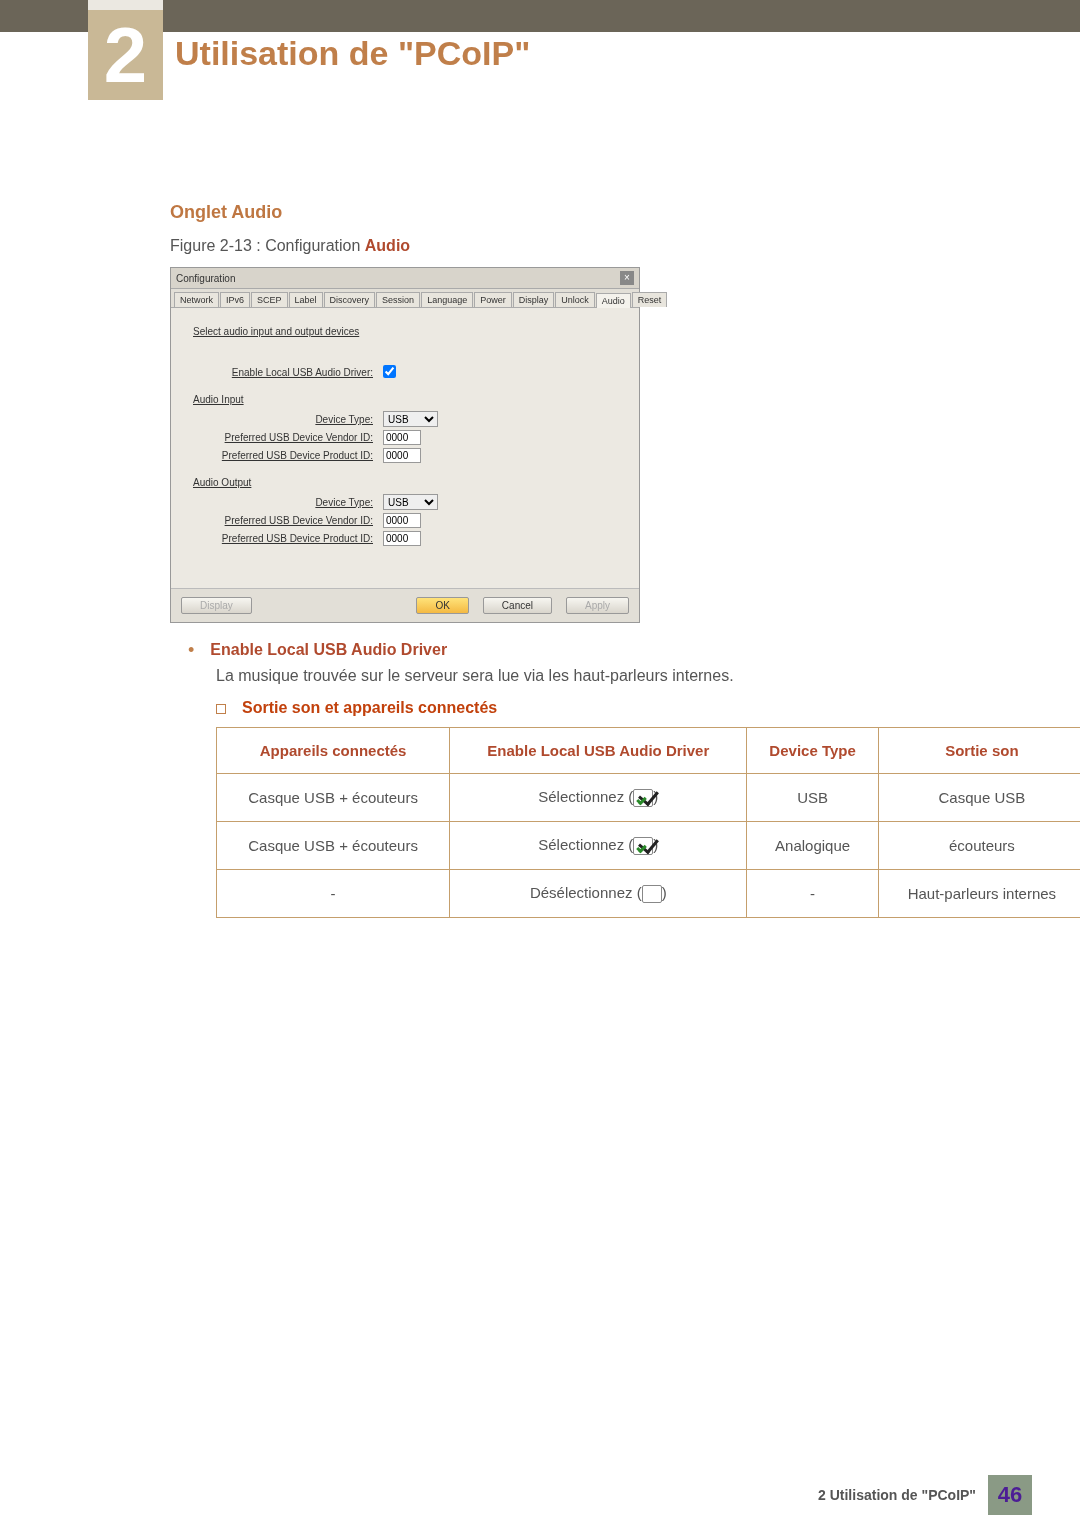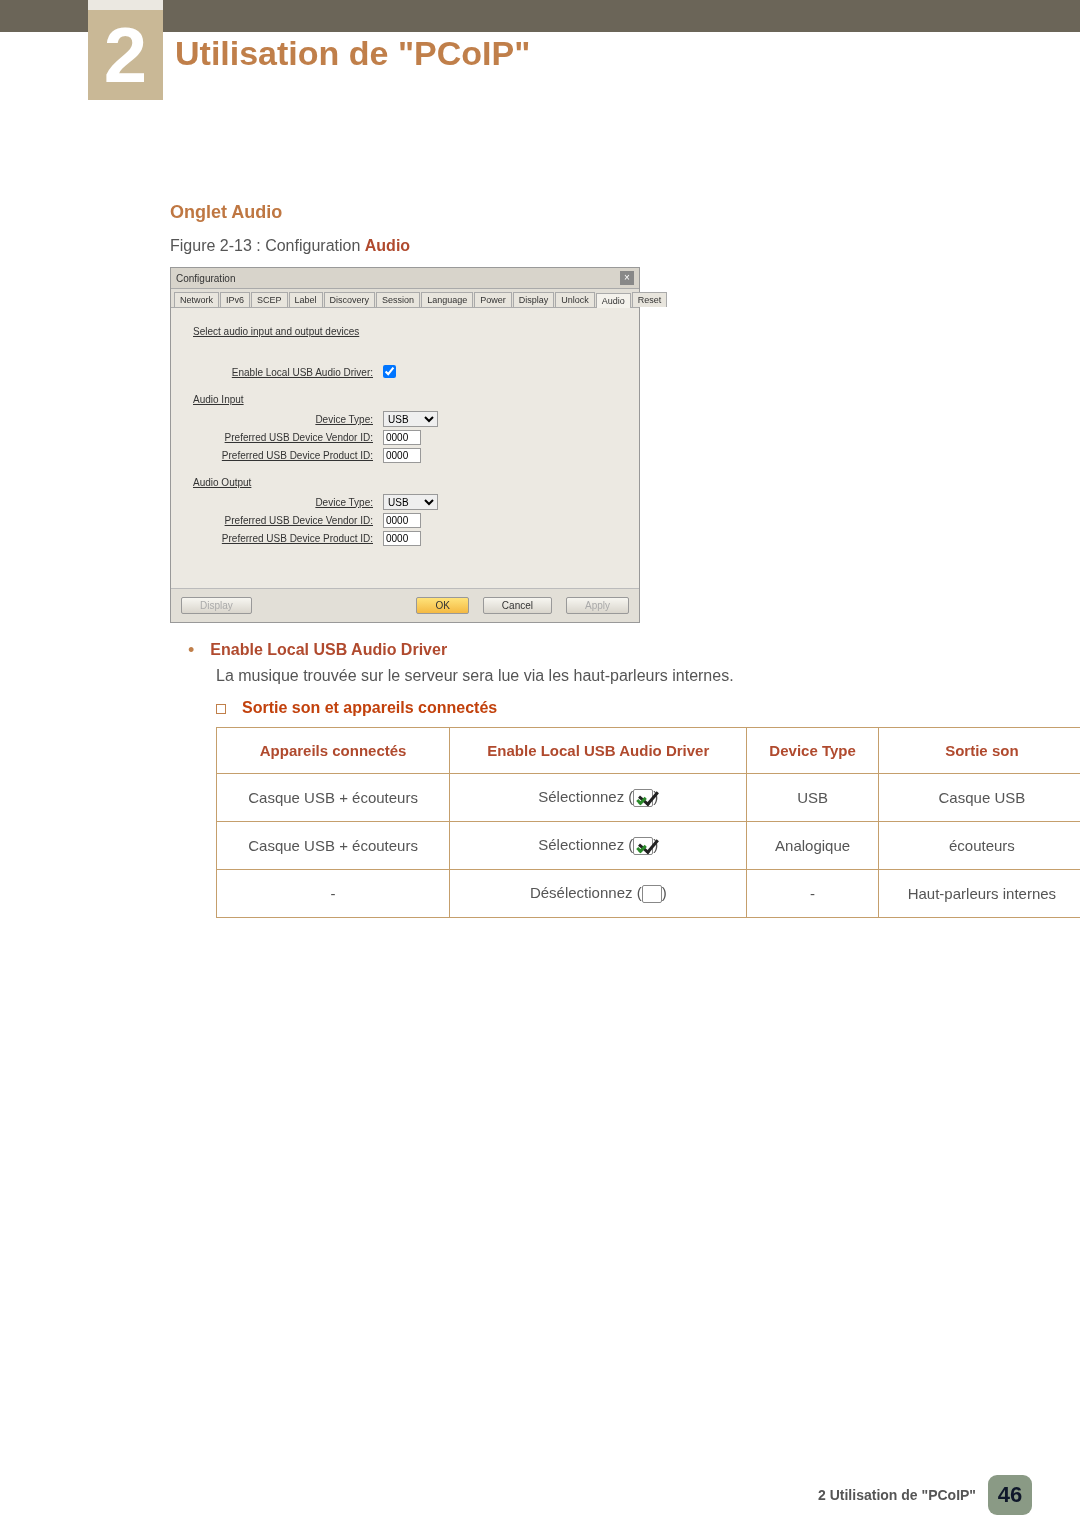--- a/index.html
+++ b/index.html
@@ -197,25 +197,25 @@
     position: absolute;
     bottom: 12px;
     right: 48px;
     display: flex;
     align-items: center;
     gap: 12px;
   }
   .footer-text { font-size: 14px; color: #555; font-weight: bold; }
   .page-num {
     background: #8a9a85;
-    color: #0f172a;
+    color: #4c1d95;
     font-weight: bold;
     font-size: 22px;
     width: 44px; height: 40px;
-    display: flex; align-items: center; justify-content: center; border-radius: 9px;
+    display: flex; align-items: center; justify-content: center;
   }
 </style>
 </head>
 <body>
 
 <div class="topbar">
   <div class="spacer-box"></div>
 </div>
 
 <div class="chapter-block">

